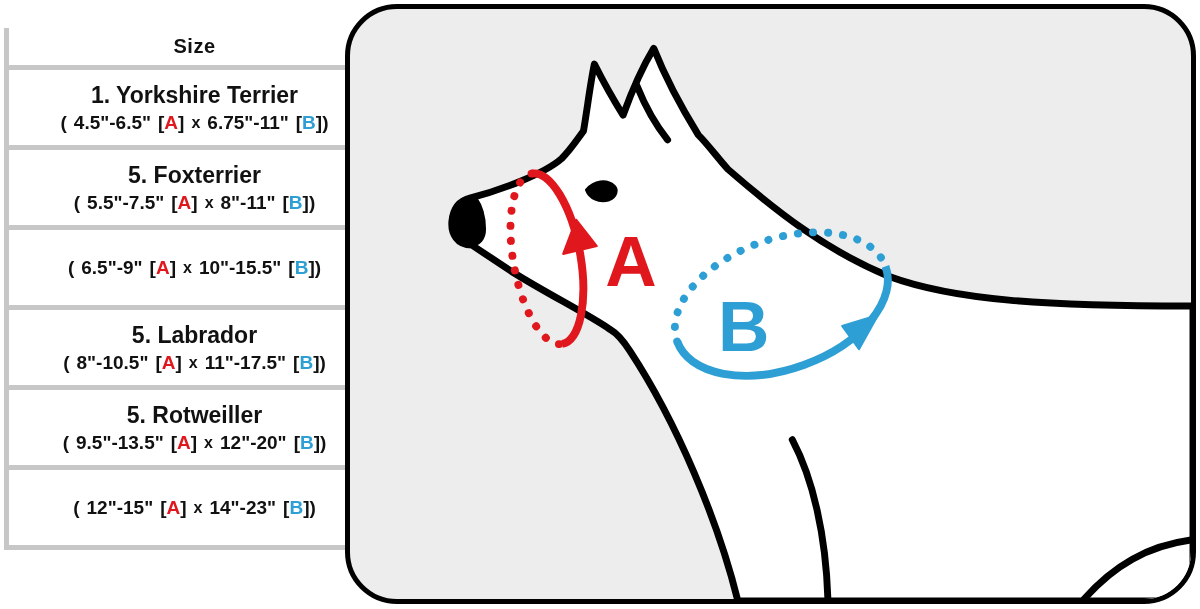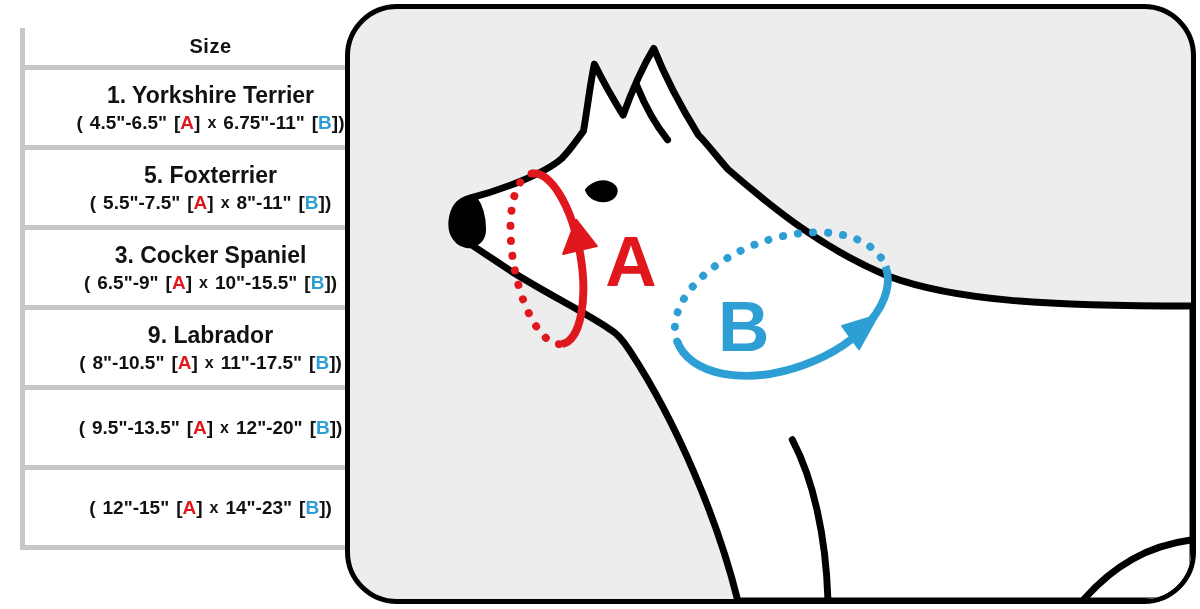--- a/index.html
+++ b/index.html
@@ -8,21 +8,21 @@
     --line:#c7c7c7;
     --panel-bg:#ededed;
   }
   *{box-sizing:border-box;}
   html,body{margin:0;padding:0;}
   body{
     width:1200px;height:609px;position:relative;background:#fff;
     font-family:"Liberation Sans",sans-serif;overflow:hidden;
   }
   .sizes-table{
-    position:absolute;left:20px;top:28px;width:381px;
+    position:absolute;left:4px;top:28px;width:381px;
     border-left:5px solid var(--line);
     border-right:5px solid var(--line);
   }
   .size-header{
     height:42px;display:flex;align-items:center;justify-content:center;
     border-bottom:5px solid var(--line);
     font-weight:bold;font-size:20px;color:#111;letter-spacing:.5px;
   }
   .row{
     height:80px;border-bottom:5px solid var(--line);
@@ -97,62 +97,62 @@
       <span class="grp">
           <span>[</span>
           <span class="blue">B</span>
           <span>]</span>
           <span>)</span>
         </span>
     </div>
   </div>
 
   <div class="row">
-    <div class="row-title">3. Cocker Spaniel</div>
     <div class="detail">
       <span>(</span>
       <span>6.5"-9"</span>
       <span class="grp">
           <span>[</span>
           <span class="red">A</span>
           <span>]</span>
         </span>
       <span class="xsep">x</span>
       <span>10"-15.5"</span>
       <span class="grp">
           <span>[</span>
           <span class="blue">B</span>
           <span>]</span>
           <span>)</span>
         </span>
     </div>
   </div>
 
   <div class="row">
-    <div class="row-title">9. Labrador</div>
+    <div class="row-title">5. Labrador</div>
     <div class="detail">
       <span>(</span>
       <span>8"-10.5"</span>
       <span class="grp">
           <span>[</span>
           <span class="red">A</span>
           <span>]</span>
         </span>
       <span class="xsep">x</span>
       <span>11"-17.5"</span>
       <span class="grp">
           <span>[</span>
           <span class="blue">B</span>
           <span>]</span>
           <span>)</span>
         </span>
     </div>
   </div>
 
   <div class="row">
+    <div class="row-title">5. Rotweiller</div>
     <div class="detail">
       <span>(</span>
       <span>9.5"-13.5"</span>
       <span class="grp">
           <span>[</span>
           <span class="red">A</span>
           <span>]</span>
         </span>
       <span class="xsep">x</span>
       <span>12"-20"</span>

